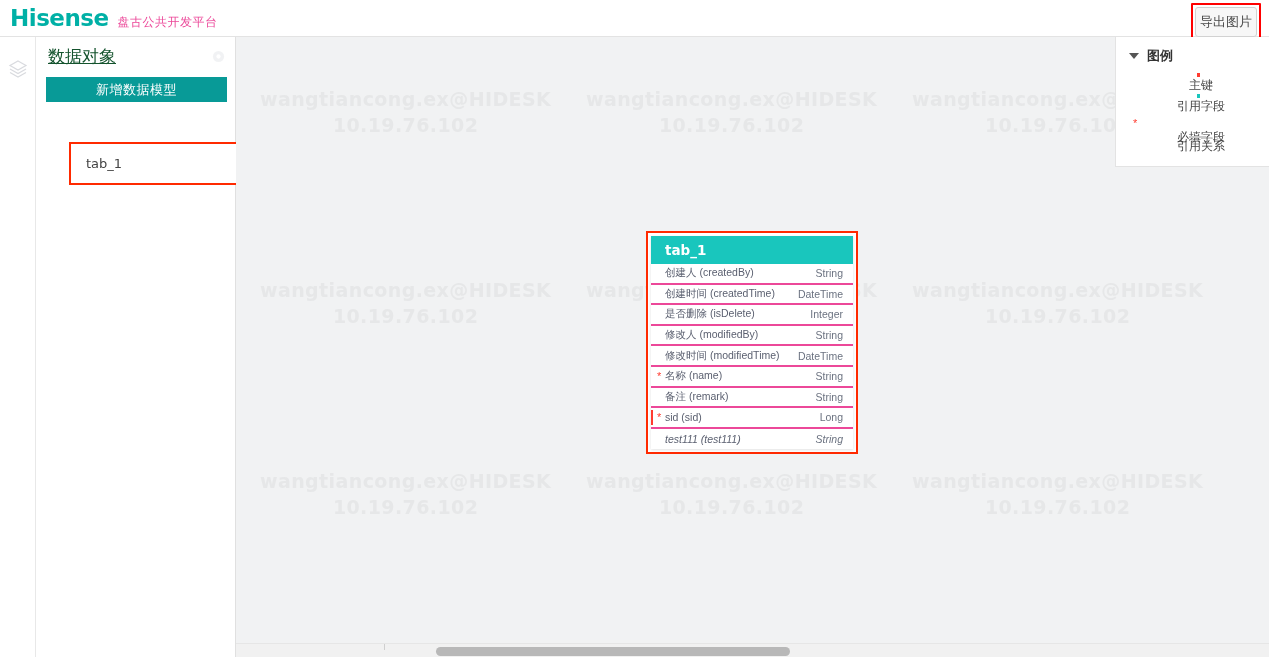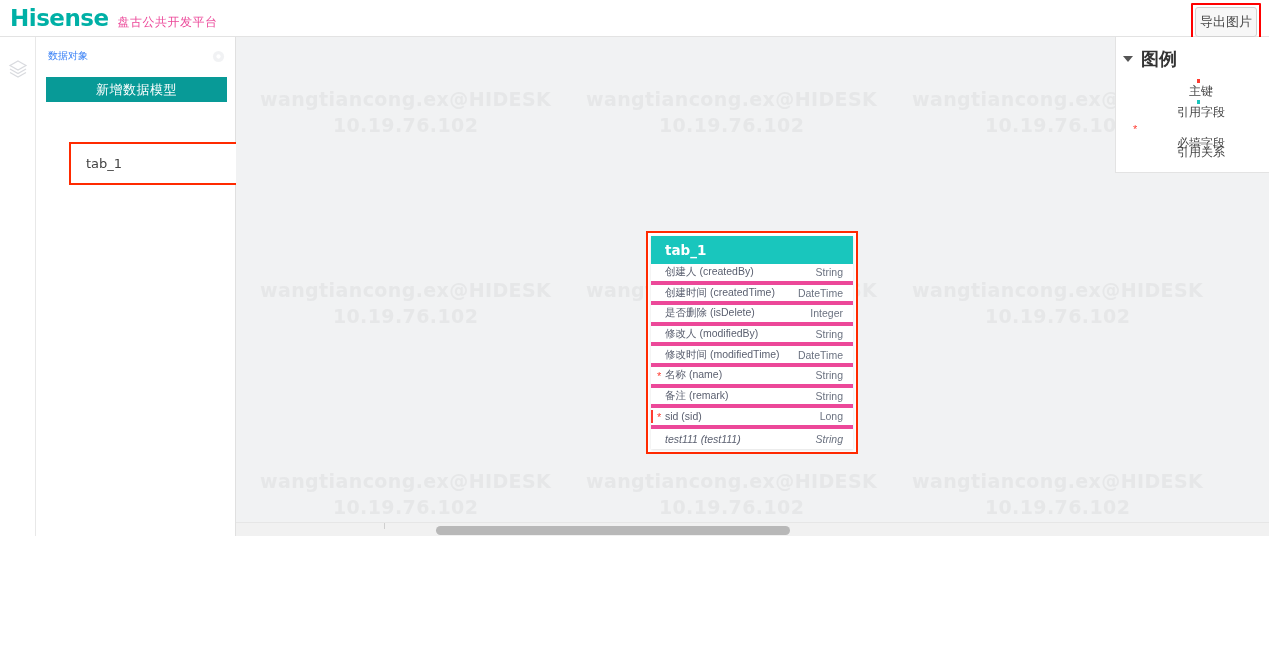--- a/index.html
+++ b/index.html
@@ -4,21 +4,21 @@
 <style>
   * { box-sizing: border-box; }
   html, body {
     margin: 0; padding: 0;
     width: 1269px; height: 657px;
     overflow: hidden;
     background: #ffffff;
     font-family: "Liberation Sans", "DejaVu Sans", sans-serif;
     -webkit-font-smoothing: antialiased;
   }
-  #app { position: relative; width: 1269px; height: 536px; overflow: hidden; background:#fff; }
+  #app { position: relative; width: 1269px; height: 657px; overflow: hidden; background:#fff; }
 
   
   #topbar {
     position: absolute; left: 0; top: 0; width: 1269px; height: 37px;
     background: #ffffff;
     border-bottom: 1px solid #e3e3e3;
     display: flex; align-items: center;
   }
   #brand-wrap { display:flex; align-items: baseline; padding-left: 10px; }
   #brand-logo {
@@ -50,21 +50,21 @@
 
   
   #objpanel {
     position: absolute; left: 36px; top: 37px; width: 200px; height: 620px;
     background: #ffffff; border-right: 1px solid #e0e0e0;
   }
   #objpanel-head {
     position: relative; height: 38px; display: flex; align-items: center;
     padding: 0 12px;
   }
-  #objpanel-title { font-size: 10px; color: #3b82f6; }
+  #objpanel-title { font-size: 17px; color: #14532d; text-decoration: underline; }
   #gear-icon {
     position: absolute; right: 10px; top: 12px; width: 13px; height: 13px;
     opacity: .35;
   }
   #add-model-btn {
     position: absolute; left: 10px; top: 40px; width: 181px; height: 25px;
     background: #089a97; color: #ffffff; font-size: 13px;
     display: flex; align-items: center; justify-content: center;
     cursor: pointer; letter-spacing: .5px;
   }
@@ -102,21 +102,21 @@
     width: 100%; background: #ffffff;
     box-shadow: 0 1px 3px rgba(0,0,0,.12);
   }
   #entity-head {
     background: #19c6bd; color: #ffffff; font-weight: bold;
     font-size: 13.5px; padding: 6px 0 6px 14px;
     font-family: "DejaVu Sans", sans-serif;
   }
   .field-row {
     position: relative; display: flex; align-items: center;
-    height: 20.6px; border-bottom: 4px solid #ec4899;
+    height: 20.6px; border-bottom: 2px solid #ec4899;
     font-size: 10.5px; color: #5b6070; padding: 0 10px 0 14px;
   }
   .field-row:last-child { border-bottom: none; font-style: italic; }
   .field-row .pkbar {
     position: absolute; left: 0; top: 2px; bottom: 2px; width: 2px;
     background: #ff3b30;
   }
   .field-row .star {
     position: absolute; left: 6px; top: 4px; color: #ff3b30; font-size: 11px;
     line-height: 1;
@@ -125,22 +125,22 @@
   .field-type { color: #6b7280; white-space: nowrap; }
 
   
   #legend {
     position: absolute; right: 0; top: 37px; width: 154px;
     background: #ffffff; border-left: 1px solid #e3e3e3;
     border-bottom: 1px solid #e3e3e3;
     padding: 8px 0 9px 0;
   }
   #legend-head {
-    display: flex; align-items: center; padding: 2px 0 8px 7px;
-    font-size: 18px; font-weight: bold; color: #333; cursor: pointer;
+    display: flex; align-items: center; padding: 2px 0 8px 13px;
+    font-size: 13px; font-weight: bold; color: #333; cursor: pointer;
   }
   #legend-caret {
     width: 0; height: 0; border-left: 5px solid transparent;
     border-right: 5px solid transparent; border-top: 6px solid #555;
     margin-right: 8px;
   }
   .legend-item {
     display: flex; align-items: center; height: 21px;
     padding-left: 17px; font-size: 12px; color: #444; flex-direction: column;
   }

